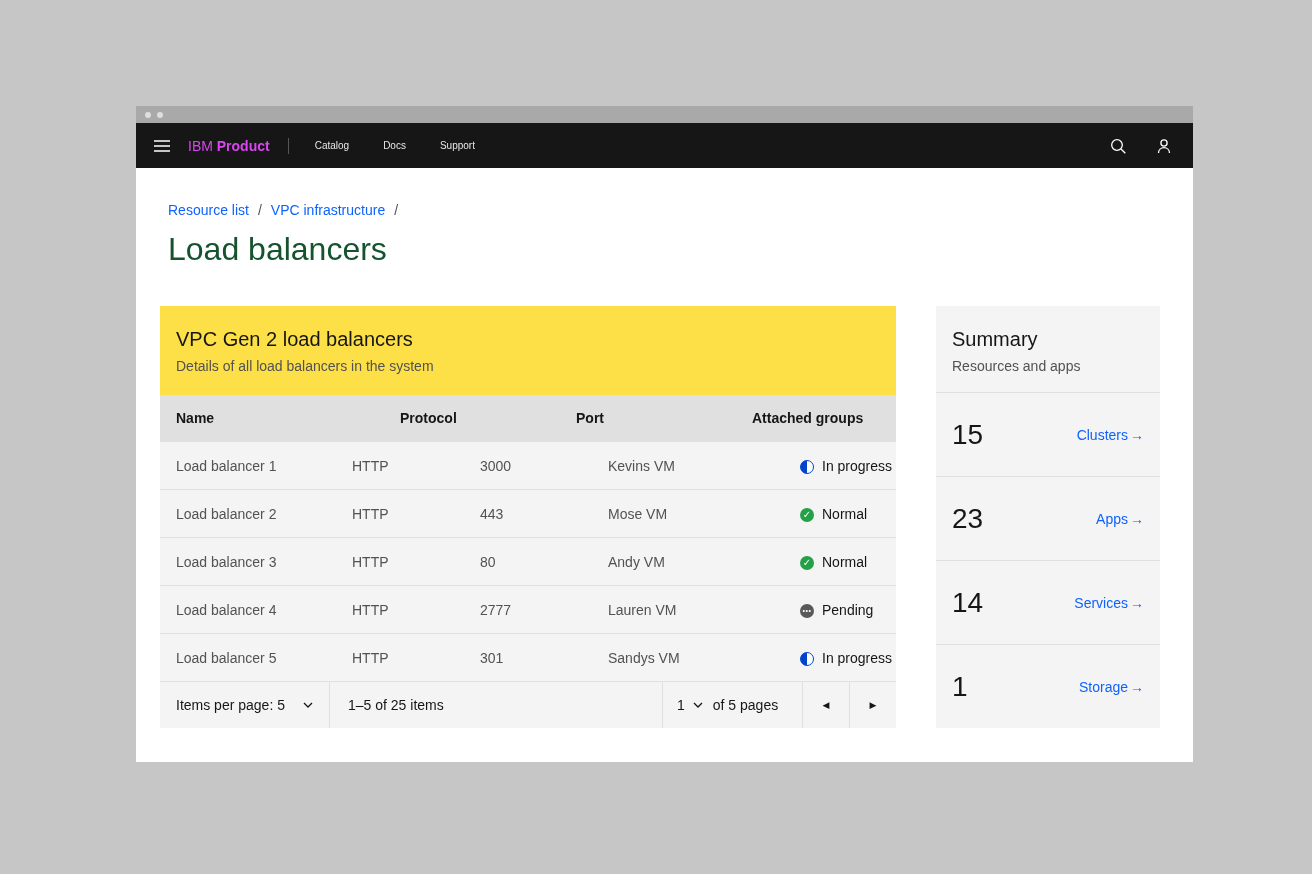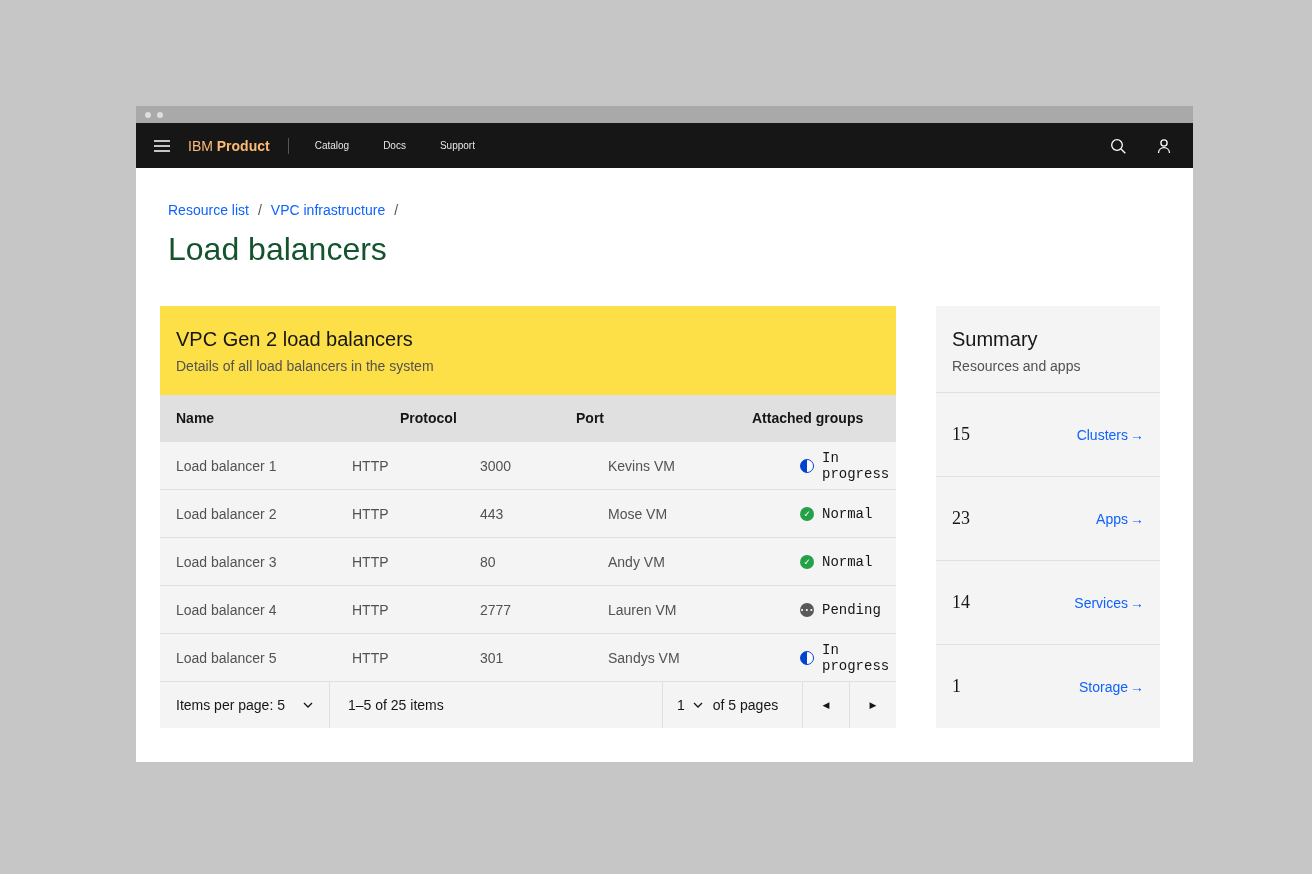--- a/index.html
+++ b/index.html
@@ -17,21 +17,21 @@
     background: #ffffff;
   }
   
   .titlebar { height: 17px; background: #a9a9a9; display: flex; align-items: center; gap: 6px; padding-left: 9px; }
   .dot { width: 6px; height: 6px; border-radius: 50%; background: #dedede; }
 
   
   .appheader { height: 45px; background: #161616; display: flex; align-items: center; padding: 0 6px 0 16px; color: #fff; }
   .icon-btn { background: none; border: none; cursor: pointer; display: flex; align-items: center; justify-content: center; height: 45px; }
   .hamburger-btn { width: 30px; justify-content: flex-start; }
-  .brand { font-size: 14px; white-space: nowrap; margin: 0 18px 0 6px; color: #fdba74; }
+  .brand { font-size: 14px; white-space: nowrap; margin: 0 18px 0 6px; color: #d946ef; }
   .brand b { font-weight: 700; }
   .hdr-divider { width: 1px; height: 16px; background: #565656; margin-right: 26px; }
   .appnav { display: flex; gap: 34px; }
   .appnav a { color: #e6e6e6; font-size: 10px; text-decoration: none; cursor: pointer; }
   .hdr-actions { margin-left: auto; display: flex; }
   .hdr-actions .icon-btn { width: 46px; }
 
   
   .breadcrumb { position: absolute; left: 32px; top: 96px; font-size: 14px; display: flex; align-items: center; gap: 9px; }
   .breadcrumb a { color: #0f62fe; text-decoration: none; cursor: pointer; }
@@ -40,21 +40,21 @@
 
   
   .table-card { position: absolute; left: 24px; top: 200px; width: 736px; height: 422px; background: #fde047; }
   .card-header { padding: 20px 16px 0 16px; height: 89px; }
   .card-title { font-size: 20px; line-height: 26px; color: #161616; font-weight: 400; }
   .card-subtitle { font-size: 14px; line-height: 18px; color: #525252; margin-top: 5px; }
 
   .thead, .trow { display: grid; grid-template-columns: 176px 128px 128px 192px 1fr; align-items: center; padding-left: 16px; font-size: 14px; }
   .thead { height: 46px; background: #e0e0e0; font-weight: 700; color: #161616; gap: 48px; }
   .trow { height: 48px; color: #525252; border-top: 1px solid #e0e0e0; background: #f4f4f4; }
-  .td-status { display: flex; align-items: center; gap: 8px; color: #161616; font-family: Liberation Mono, monospace; }
+  .td-status { display: flex; align-items: flex-end; gap: 8px; color: #161616; }
 
   .status-icon { width: 14px; height: 14px; border-radius: 50%; position: relative; display: inline-block; flex: none; }
   .status-icon[data-status="normal"] { background: #24a148; }
   .status-icon[data-status="normal"]::after {
     content: "✓"; position: absolute; left: 50%; top: 50%; transform: translate(-50%, -54%);
     color: #fff; font-size: 10px; font-weight: 700;
   }
   .status-icon[data-status="in-progress"] { background: linear-gradient(90deg, #0043ce 50%, #ffffff 50%); border: 1.5px solid #0043ce; }
   .status-icon[data-status="pending"] { background: #595959; }
   .status-icon[data-status="pending"]::after {
@@ -67,21 +67,21 @@
   .pg-left { flex: none; width: 170px; height: 100%; border-right: 1px solid #e0e0e0; display: flex; align-items: center; justify-content: space-between; padding: 0 16px; cursor: pointer; }
   .pg-range { flex: 1; padding-left: 18px; }
   .pg-pages { flex: none; width: 140px; height: 100%; border-left: 1px solid #e0e0e0; display: flex; align-items: center; gap: 10px; padding: 0 14px; }
   .pg-select { display: flex; align-items: center; gap: 8px; cursor: pointer; }
   .pg-btn { flex: none; width: 47px; height: 100%; border: none; border-left: 1px solid #e0e0e0; background: none; cursor: pointer; display: flex; align-items: center; justify-content: center; font-size: 9px; color: #161616; font-family: inherit; }
 
   
   .summary-card { position: absolute; left: 800px; top: 200px; width: 224px; height: 422px; background: #f4f4f4; }
   .summary-header { padding: 20px 16px 0; height: 86px; }
   .summary-item { height: 84px; border-top: 1px solid #e0e0e0; display: flex; align-items: center; justify-content: space-between; padding: 0 16px; }
-  .summary-count { font-size: 18px; color: #161616; font-weight: 400; font-family: Liberation Serif, serif; }
+  .summary-count { font-size: 28px; color: #161616; font-weight: 400; }
   .summary-link { color: #0f62fe; font-size: 14px; text-decoration: none; display: flex; align-items: center; gap: 2px; cursor: pointer; }
   .summary-link .arrow { font-size: 14px; line-height: 1; }
 </style>
 </head>
 <body>
 
 <div class="window">
 
   <div class="titlebar">
     <span class="dot"></span>

